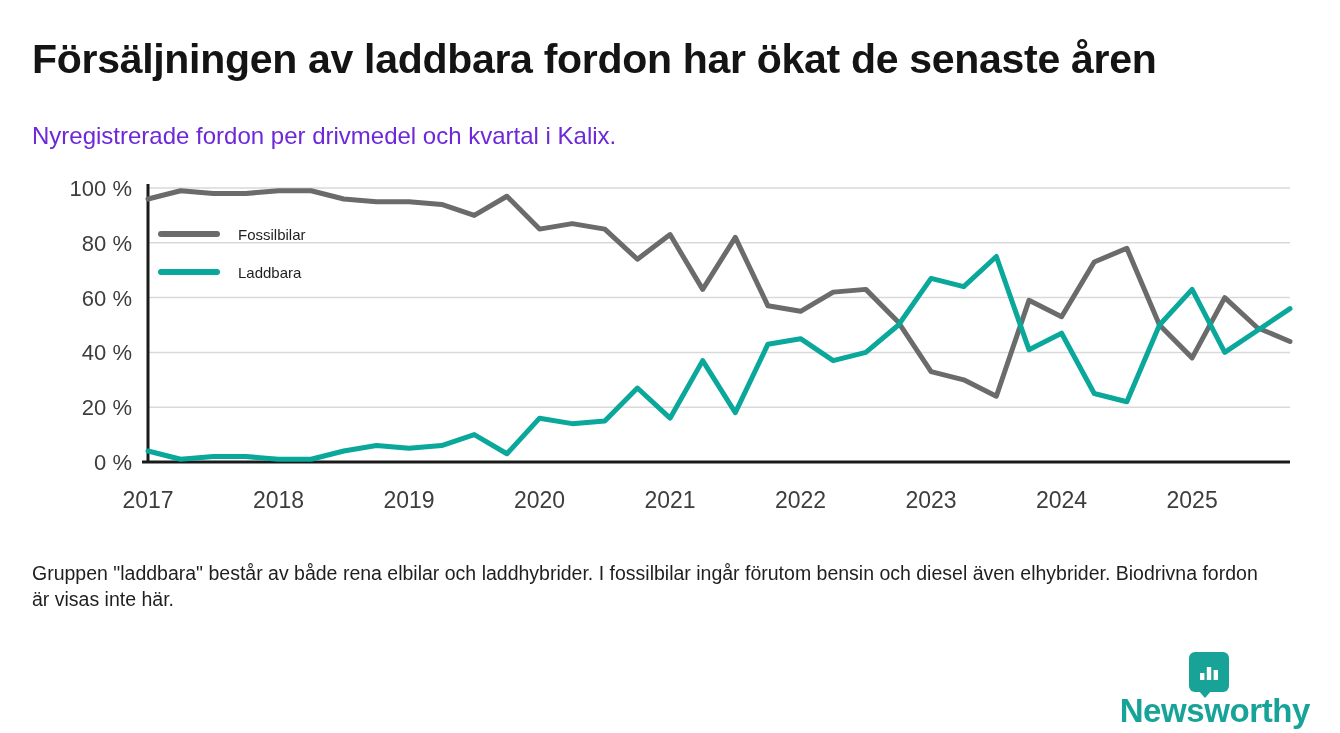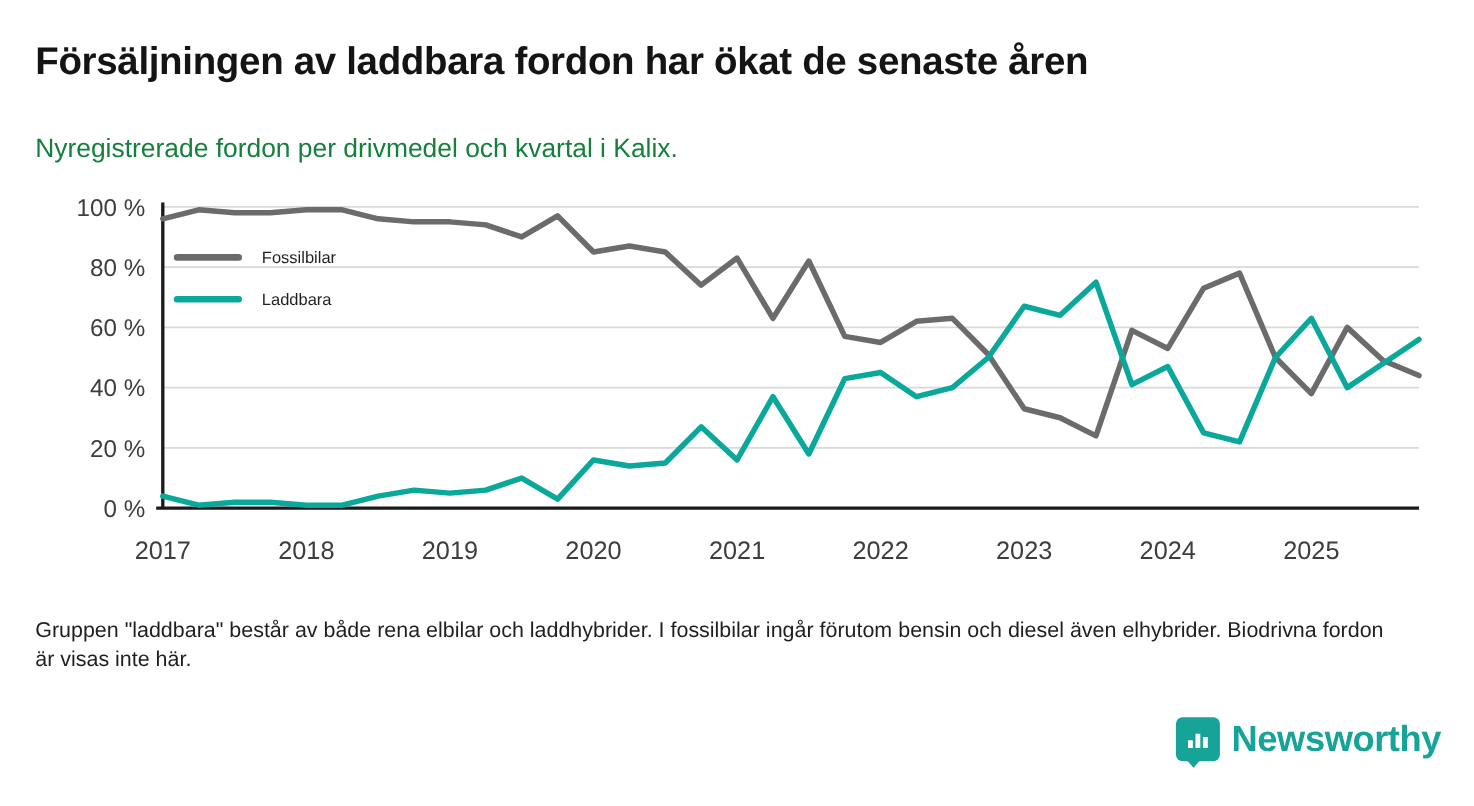--- a/index.html
+++ b/index.html
@@ -17,33 +17,33 @@
   .page {
     position: relative;
     width: 1340px;
     height: 733px;
     box-sizing: border-box;
   }
   .title {
     position: absolute;
     left: 32px;
     top: 36px;
-    font-size: 35px;
+    font-size: 41px;
     font-weight: bold;
     letter-spacing: -0.3px;
     color: #141414;
     white-space: nowrap;
   }
   .subtitle {
     position: absolute;
     left: 32px;
     top: 122px;
     font-size: 24px;
     font-weight: normal;
-    color: #15803d;
+    color: #6d28d9;
     white-space: nowrap;
   }
   .chart-area {
     position: absolute;
     left: 0px;
     top: 170px;
     width: 1340px;
     height: 350px;
   }
   .chart-svg {
@@ -80,20 +80,21 @@
     font-size: 19.5px;
     line-height: 1.35;
     color: #1f1f1f;
   }
   .brand {
     position: absolute;
     right: 30px;
     top: 652px;
     display: flex;
     align-items: center;
+    flex-direction: column;
   }
   .brand-mark {
     width: 40px;
     height: 40px;
     border-radius: 6px;
     background: #17a398;
     display: flex;
     align-items: center;
     justify-content: center;
     position: relative;

